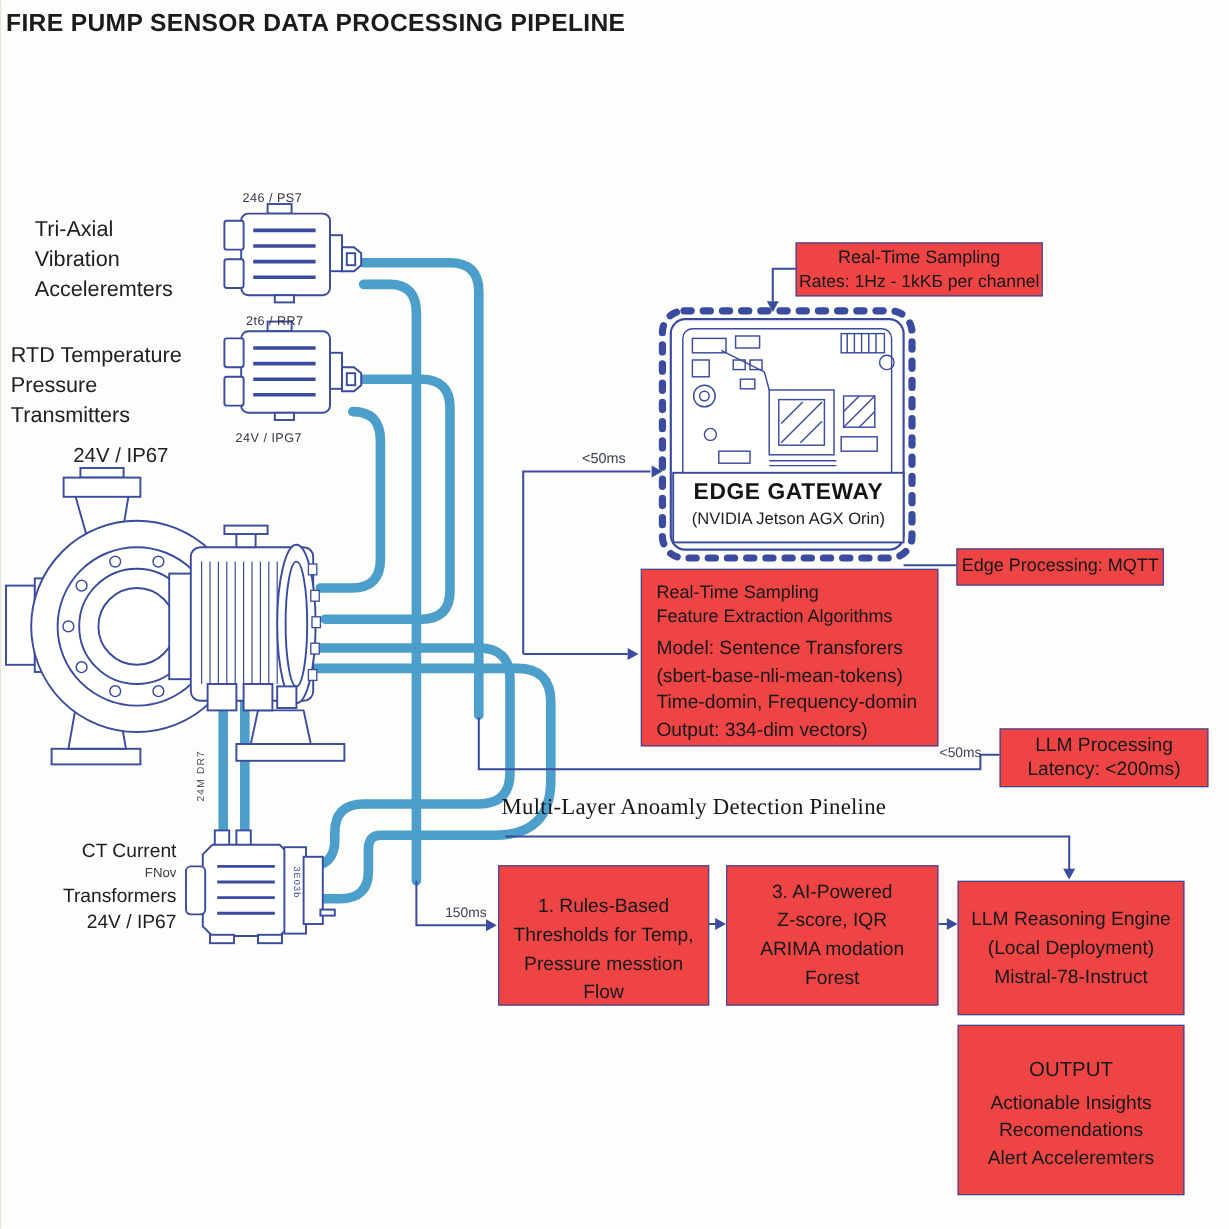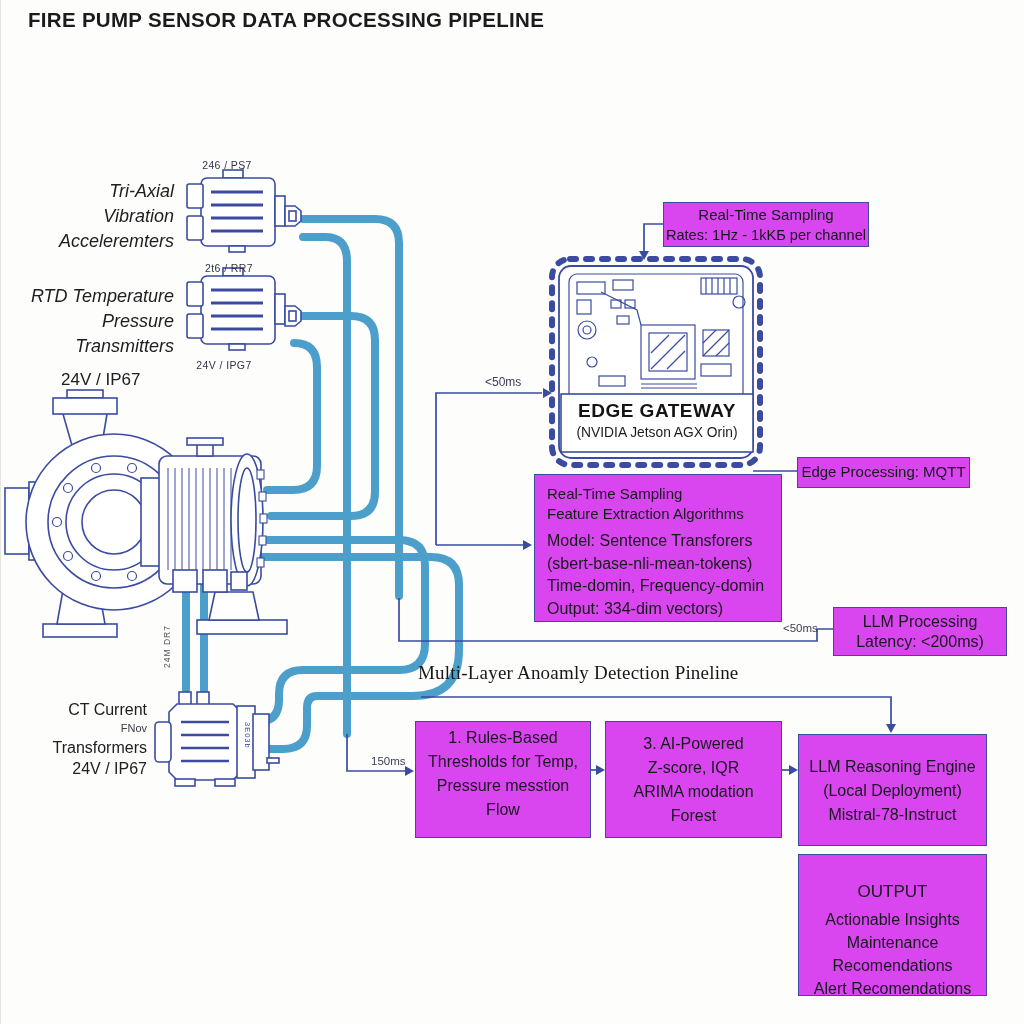--- a/index.html
+++ b/index.html
@@ -2,40 +2,40 @@
 <html><head>
 <meta charset="utf-8">
 <style>
   html,body{margin:0;padding:0;background:#ffffff;}
   .stage{
     position:relative;width:1024px;height:1024px;background:#fdfdfb;
     font-family:"Liberation Sans", sans-serif;color:#1c1c1e;overflow:hidden;
     border-left:1px solid #e4e4e0;
   }
   .abs{position:absolute;}
-  .diagram-title{left:27px;top:8px;font-size:20.5px;font-weight:700;letter-spacing:.3px;color:#1b1b1d;}
-  .sensor-label{font-size:18px;line-height:25px;color:#202022;text-align:right;font-style:italic;}
+  .diagram-title{left:4px;top:8px;font-size:20.5px;font-weight:700;letter-spacing:.3px;color:#1b1b1d;}
+  .sensor-label{font-size:18px;line-height:25px;color:#202022;text-align:left;}
   .tag{font-size:10.5px;color:#33334a;letter-spacing:.4px;text-align:center;}
   .pump-voltage{left:60px;top:370px;font-size:17px;color:#202022;}
   .vtag{left:161px;top:668px;font-size:8.5px;color:#55555f;transform:rotate(-90deg);transform-origin:0 0;white-space:nowrap;letter-spacing:1px;}
   .ct-label{left:18px;top:699px;width:128px;text-align:right;font-size:16px;line-height:21px;color:#202022;}
   .ct-label .small{display:block;font-size:11px;line-height:17px;color:#3a3a42;}
   .ct-label span{display:block;}
-  .box{position:absolute;border:1.6px solid #3a4ba0;background:#d946ef;box-sizing:border-box;color:#17181c;}
+  .box{position:absolute;border:1.6px solid #3a4ba0;background:#ef4444;box-sizing:border-box;color:#17181c;}
   .center{text-align:center;}
   .sampling-box{left:662px;top:202px;width:206px;height:45px;padding-top:2px;}
   .sampling-box .l1{font-size:15px;line-height:20px;}
   .sampling-box .l2{font-size:14.6px;line-height:20px;white-space:nowrap;}
   .mqtt-box{left:796px;top:457px;width:173px;height:31px;font-size:15px;line-height:27px;}
   .feature-box{left:533px;top:474px;width:248px;height:148px;padding:9px 0 0 12px;}
   .feature-box .hd{font-size:15px;line-height:20px;}
   .feature-box .bd{font-size:16px;line-height:22.5px;margin-top:6px;}
   .latency-box{left:832px;top:607px;width:174px;height:49px;padding-top:4px;font-size:16px;line-height:20px;}
   .pipeline-heading{left:417px;top:662px;font-size:19px;font-weight:500;letter-spacing:.2px;color:#17181a;font-family:Liberation Serif, serif;}
-  .rules-box{left:414px;top:721px;width:176px;height:117px;padding-top:4px;font-size:16px;line-height:24px;}
+  .rules-box{left:414px;top:721px;width:176px;height:117px;padding-top:22px;font-size:16px;line-height:24px;}
   .ai-box{left:604px;top:721px;width:177px;height:117px;padding-top:10px;font-size:16px;line-height:24px;}
   .llm-box{left:797px;top:734px;width:189px;height:112px;padding-top:20px;font-size:16px;line-height:24px;}
   .output-box{left:797px;top:854px;width:189px;height:142px;padding-top:26px;}
   .output-box .ttl{font-size:17px;line-height:22px;margin-bottom:5px;}
   .output-box .ln{font-size:16px;line-height:23px;}
   .lat{font-size:11.5px;color:#3c4056;}
   .gw-title{left:560px;top:400px;width:192px;text-align:center;font-size:19px;font-weight:600;letter-spacing:.5px;color:#141416;}
   .gw-sub{left:560px;top:425px;width:192px;text-align:center;font-size:13.8px;color:#1c1c22;}
 </style>
 </head>
@@ -310,18 +310,17 @@
 
   <div class="box llm-box center">
     <div>LLM Reasoning Engine</div>
     <div>(Local Deployment)</div>
     <div>Mistral-78-Instruct</div>
   </div>
 
   <div class="box output-box center">
     <div class="ttl">OUTPUT</div>
     <div class="ln">Actionable Insights</div>
-    <div class="ln">Maintenance</div>
     <div class="ln">Recomendations</div>
-    <div class="ln">Alert Recomendations</div>
+    <div class="ln">Alert Acceleremters</div>
   </div>
 
 </div>
 
 </body></html>

